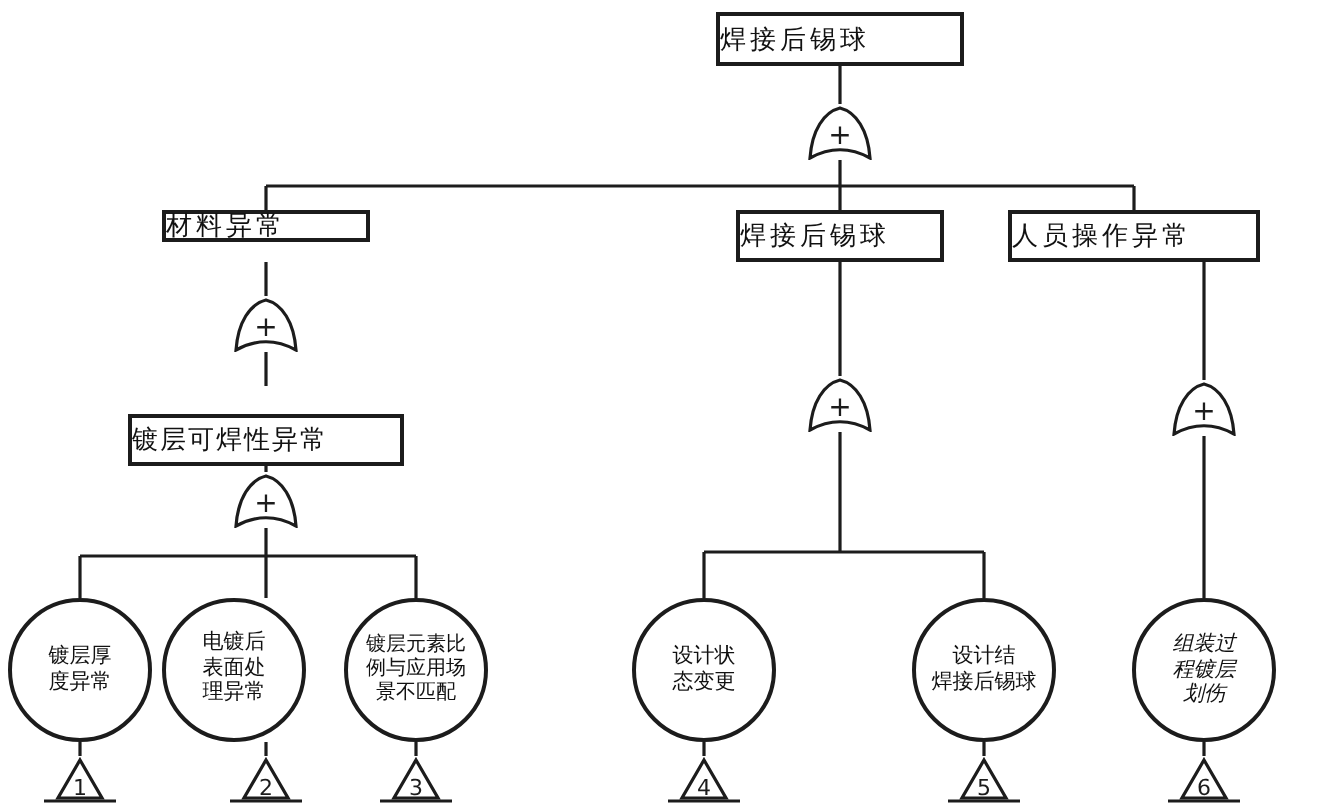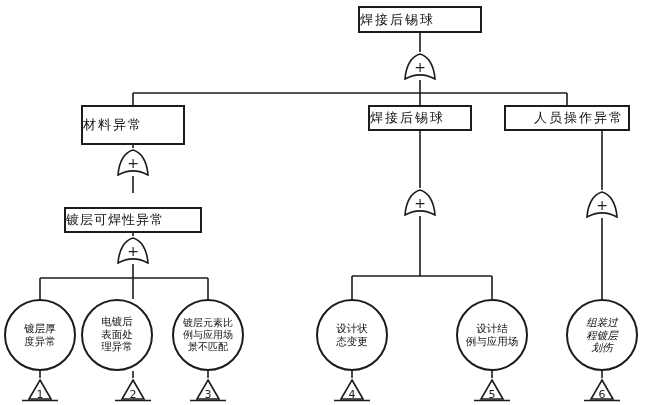--- a/index.html
+++ b/index.html
@@ -100,27 +100,27 @@
       <text x="17" y="20" text-anchor="middle" font-size="14" fill="#1c1c1c">+</text>
     </svg>
   </div>
   <div class="gate" style="left:585px;top:190px;">
     <svg width="34" height="28" viewBox="0 0 34 28">
       <path d="M2,27 C3,13 9,4 17,2 C25,4 31,13 32,27 C22,21.5 12,21.5 2,27 Z" fill="#fff" stroke="#1c1c1c" stroke-width="1.6"></path>
       <text x="17" y="20" text-anchor="middle" font-size="14" fill="#1c1c1c">+</text>
     </svg>
   </div>
 
-  <div class="node-box" style="left:81px;top:105px;width:104px;height:40px;">
+  <div class="node-box" style="left:81px;top:105px;width:104px;height:16px;">
     <span>材料异常</span>
   </div>
   <div class="node-box" style="left:368px;top:105px;width:104px;height:26px;">
     <span>焊接后锡球</span>
   </div>
-  <div class="node-box" style="left:504px;top:105px;width:126px;height:26px;padding-left:28px;">
+  <div class="node-box" style="left:504px;top:105px;width:126px;height:26px;">
     <span>人员操作异常</span>
   </div>
 
   <div class="node-box" style="left:64px;top:207px;width:138px;height:26px;letter-spacing:1px;">
     <span>镀层可焊性异常</span>
   </div>
 
   <div class="event-circle" style="left:4px;top:299px;">
     <span class="lbl">镀层厚
 度异常</span>
@@ -134,21 +134,21 @@
     <span class="lbl">镀层元素比
 例与应用场
 景不匹配</span>
   </div>
   <div class="event-circle" style="left:316px;top:299px;">
     <span class="lbl">设计状
 态变更</span>
   </div>
   <div class="event-circle" style="left:456px;top:299px;">
     <span class="lbl">设计结
-例与应用场</span>
+焊接后锡球</span>
   </div>
   <div class="event-circle" style="left:566px;top:299px;font-style:italic;">
     <span class="lbl">组装过
 程镀层
 划伤</span>
   </div>
 
   <div class="transfer" style="left:20px;top:378px;">
     <svg width="40" height="26" viewBox="0 0 40 26">
       <polygon points="20,2 31,21 9,21" fill="#fff" stroke="#1c1c1c" stroke-width="1.6"></polygon>

